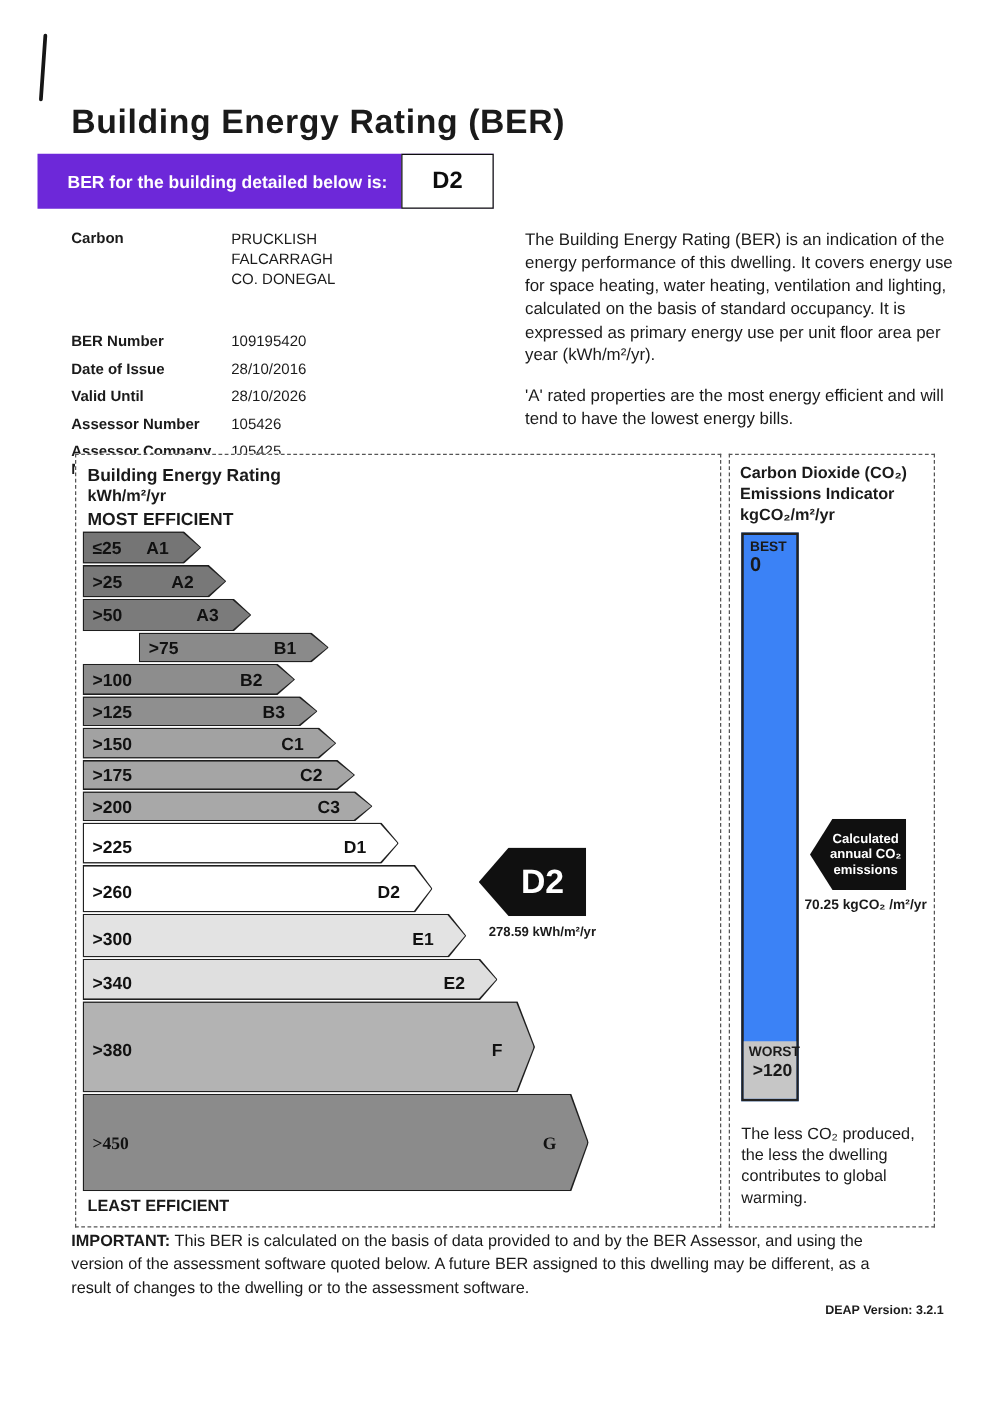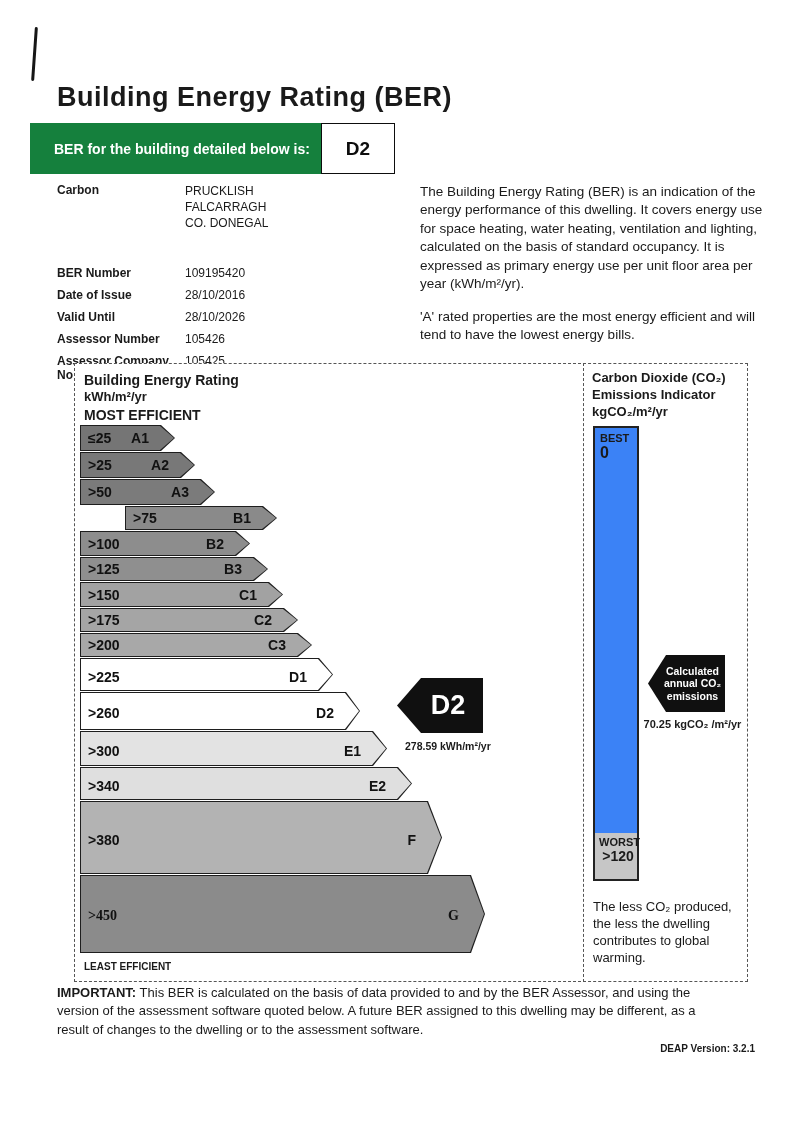--- a/index.html
+++ b/index.html
@@ -1,52 +1,52 @@
 <!DOCTYPE html>
 <html><head>
 <meta charset="utf-8">
 <style>
   html,body{margin:0;padding:0;background:#e8e8e8;}
   .page{position:relative;width:800px;height:1132px;background:#ffffff;margin:0 auto;
         font-family:"Liberation Sans","DejaVu Sans",sans-serif;color:#1a1a1a;overflow:hidden;}
   .artifact{position:absolute;left:33px;top:27px;width:3px;height:54px;background:#161616;
         transform:rotate(4deg);border-radius:2px;}
   .title{position:absolute;left:57px;top:82px;font-size:27px;font-weight:bold;letter-spacing:0.5px;}
-  .banner{position:absolute;left:30px;top:123px;width:365px;height:51px;background:#15803d;
+  .banner{position:absolute;left:30px;top:123px;width:365px;height:44px;background:#6d28d9;
         display:flex;align-items:stretch;}
   .banner-label{flex:1;display:flex;align-items:center;padding-left:24px;color:#ffffff;
         font-size:14px;font-weight:bold;}
   .banner-rating{width:72px;background:#ffffff;border:1px solid #0d0d0d;display:flex;
         align-items:center;justify-content:center;font-size:19px;font-weight:bold;color:#0d0d0d;}
   .addr-block{position:absolute;left:57px;top:183px;font-size:12px;}
   .addr-label{position:absolute;left:0;top:0;font-weight:bold;}
   .addr-lines{position:absolute;left:128px;top:0;width:200px;line-height:1.35;}
   .fields{position:absolute;left:57px;top:266px;font-size:12px;}
   .field-row{display:flex;height:22px;align-items:flex-start;}
   .field-label{width:128px;font-weight:bold;}
   .field-value{width:160px;}
   .desc{position:absolute;left:420px;top:183px;width:352px;font-size:13.5px;line-height:1.37;}
   .desc p{margin:0 0 14px 0;}
   .panel{position:absolute;border:1px dashed #555;background:#ffffff;}
-  .ber-panel{left:74px;top:363px;width:515px;height:617px;}
+  .ber-panel{left:60px;top:363px;width:515px;height:617px;}
   .co2-panel{left:583px;top:363px;width:163px;height:617px;}
   .ber-head{position:absolute;left:9px;top:7px;font-size:14px;font-weight:bold;line-height:1.3;}
   .ber-head .unit{font-size:13px;}
   .bands{position:absolute;left:5px;top:61px;}
   .band-row{position:relative;margin-bottom:1px;}
   .band-shape{position:absolute;inset:0;background:#1e1e1e;
         clip-path:polygon(0 0,calc(100% - 14px) 0,100% 50%,calc(100% - 14px) 100%,0 100%);}
   .band-fill{position:absolute;inset:1px;
         clip-path:polygon(0 0,calc(100% - 14px) 0,100% 50%,calc(100% - 14px) 100%,0 100%);}
   .speckle{background-image:radial-gradient(rgba(0,0,0,0.38) 0.7px,transparent 0.9px);
         background-size:3px 3px;text-align:center;}
   .band-labels{position:absolute;inset:0;display:flex;justify-content:space-between;
         align-items:center;padding:0 26px 0 8px;font-weight:bold;font-size:14px;color:#111;}
   .tall .band-labels{align-items:center;padding-top:4px;}
-  .least{position:absolute;left:9px;bottom:9px;font-size:10px;font-weight:bold;}
+  .least{position:absolute;left:9px;bottom:9px;font-size:13px;font-weight:bold;}
   .rating-arrow{position:absolute;left:322px;top:314px;width:86px;height:55px;background:#101010;
         clip-path:polygon(0 50%,24px 0,100% 0,100% 100%,24px 100%);display:flex;align-items:center;
         justify-content:center;padding-left:16px;box-sizing:border-box;}
   .rating-arrow span{color:#ffffff;font-size:27px;font-weight:bold;}
   .rating-value{position:absolute;left:330px;top:376px;font-size:10.5px;font-weight:bold;}
   .co2-head{position:absolute;left:8px;top:6px;font-size:13px;font-weight:bold;line-height:1.3;}
   .co2-scale{position:absolute;left:9px;top:62px;width:46px;height:455px;border:2px solid #222;
         background:#3b82f6;box-sizing:border-box;}
   .co2-best{position:absolute;left:5px;top:4px;font-weight:bold;}
   .co2-best .lbl{font-size:11px;display:block;}

